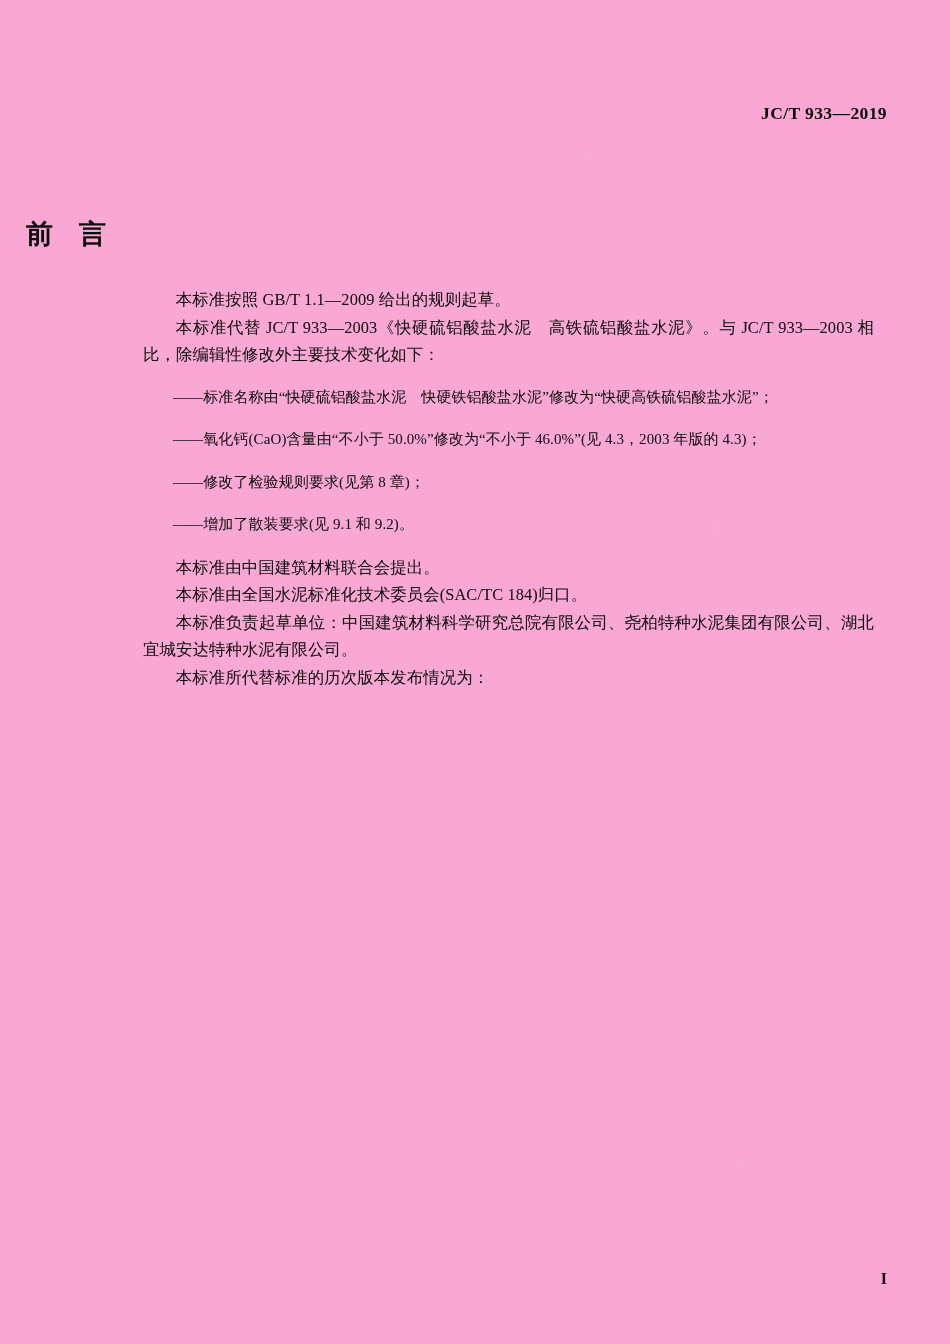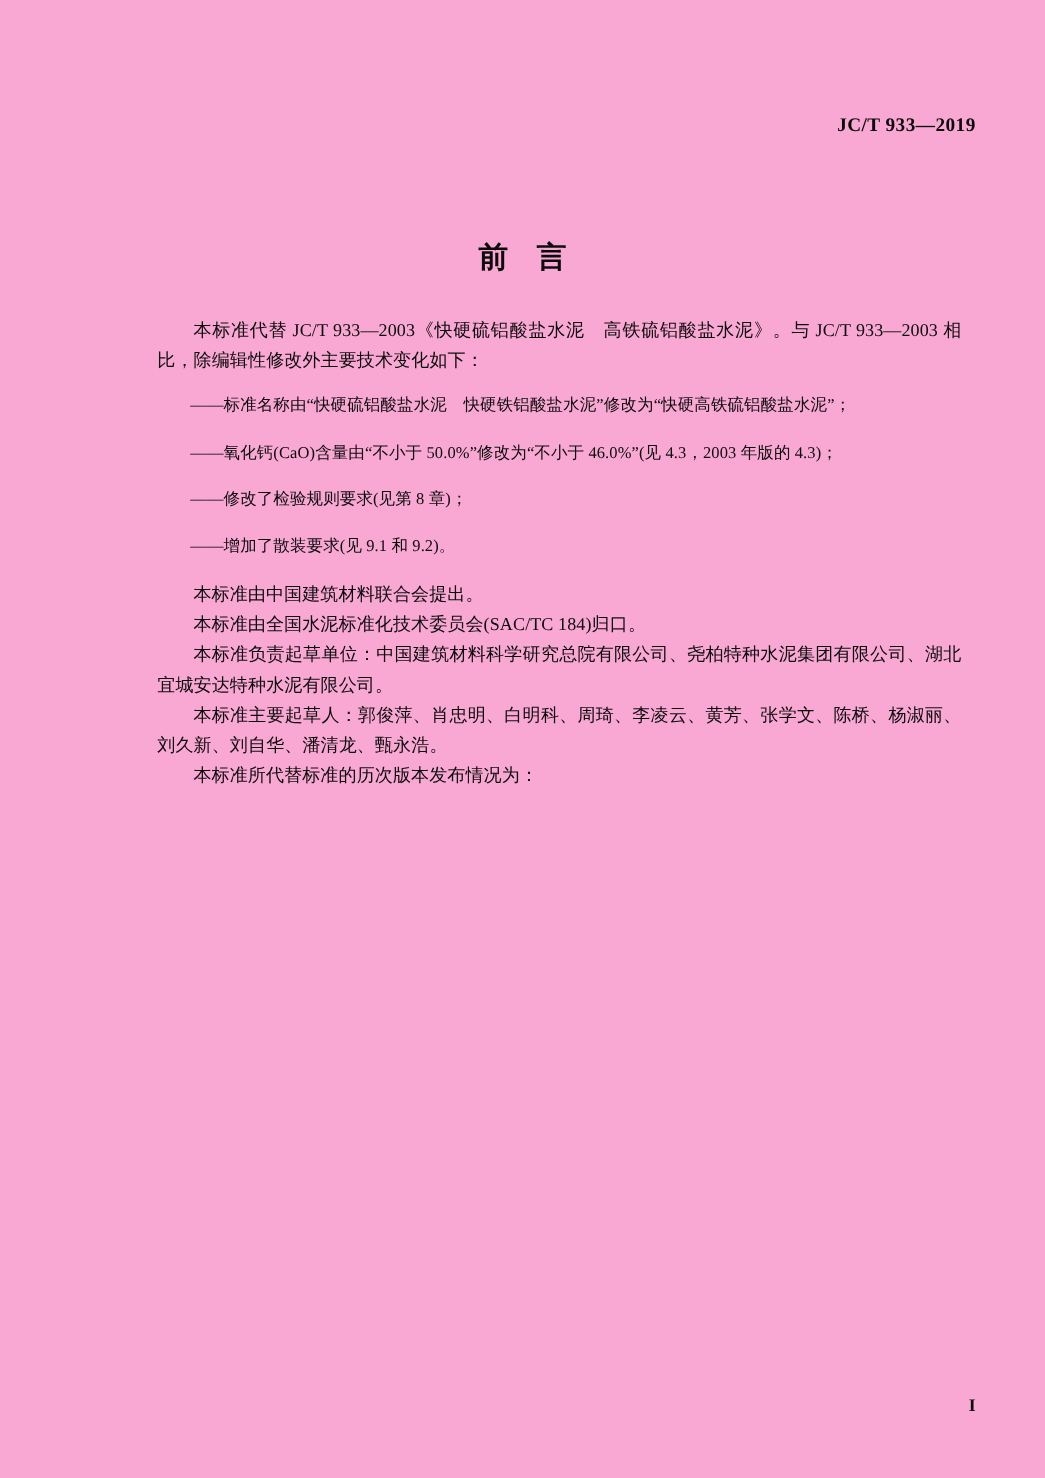--- a/index.html
+++ b/index.html
@@ -31,21 +31,21 @@
     letter-spacing: 0.4px;
     white-space: nowrap;
   }
 
   
   .doc-title {
     position: absolute;
     top: 198px;
     left: 0;
     width: 950px;
-    text-align: center;
+    text-align: left;
     font-family: "DejaVu Sans", "Liberation Sans", sans-serif;
     font-weight: bold;
     font-size: 27px;
     letter-spacing: 26px;
     text-indent: 26px;
   }
 
   
   .body-block {
     position: absolute;
@@ -105,40 +105,40 @@
   <div class="speck" style="left:318px; top:660px;"></div>
   <div class="speck" style="left:718px; top:527px;"></div>
   <div class="speck" style="left:736px; top:1163px;"></div>
 
   <div class="header-std-no">JC/T 933—2019</div>
 
   <h1 class="doc-title">前言</h1>
 
   <div class="body-block">
 
+    <p class="para indent">本标准按照 GB/T 1.1—2009 给出的规则起草。</p>
 
     <p class="para indent">本标准代替 JC/T 933—2003《快硬硫铝酸盐水泥　高铁硫铝酸盐水泥》。与 JC/T 933—2003 相比，除编辑性修改外主要技术变化如下：</p>
 
     <p class="dash-item">——标准名称由“快硬硫铝酸盐水泥　快硬铁铝酸盐水泥”修改为“快硬高铁硫铝酸盐水泥”；</p>
 
     <p class="dash-item">——氧化钙(CaO)含量由“不小于 50.0%”修改为“不小于 46.0%”(见 4.3，2003 年版的 4.3)；</p>
 
 
     <p class="dash-item">——修改了检验规则要求(见第 8 章)；</p>
 
     <p class="dash-item">——增加了散装要求(见 9.1 和 9.2)。</p>
 
     <p class="para indent">本标准由中国建筑材料联合会提出。</p>
 
     <p class="para indent">本标准由全国水泥标准化技术委员会(SAC/TC 184)归口。</p>
 
     <p class="para indent">本标准负责起草单位：中国建筑材料科学研究总院有限公司、尧柏特种水泥集团有限公司、湖北宜城安达特种水泥有限公司。</p>
 
 
-    <p class="para indent">本标准主要起草人：郭俊萍、肖忠明、白明科、周琦、李凌云、黄芳、张学文、陈桥、杨淑丽、刘久新、刘自华、潘清龙、甄永浩。</p>
 
     <p class="para indent">本标准所代替标准的历次版本发布情况为：</p>
 
 
   </div>
 
   <div class="page-number">I</div>
 
 </div>
 

